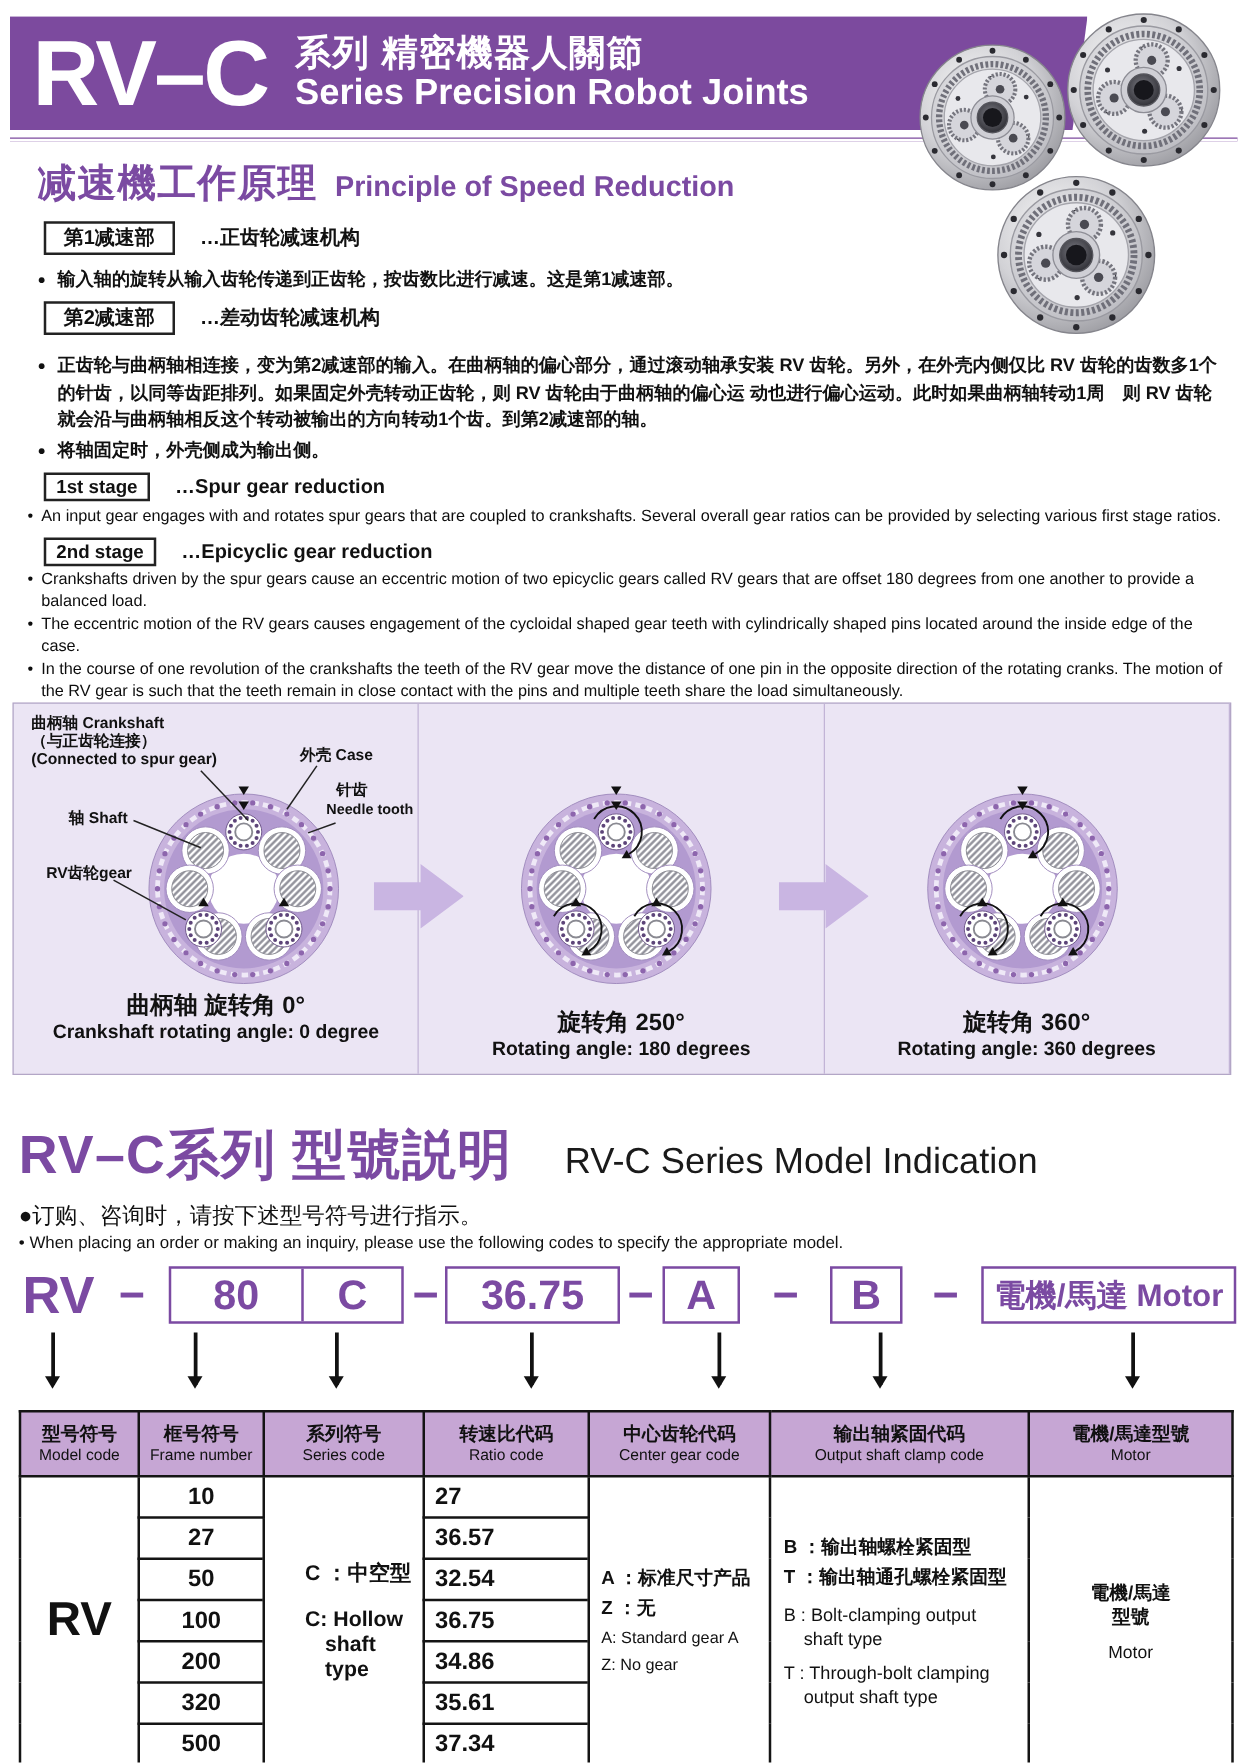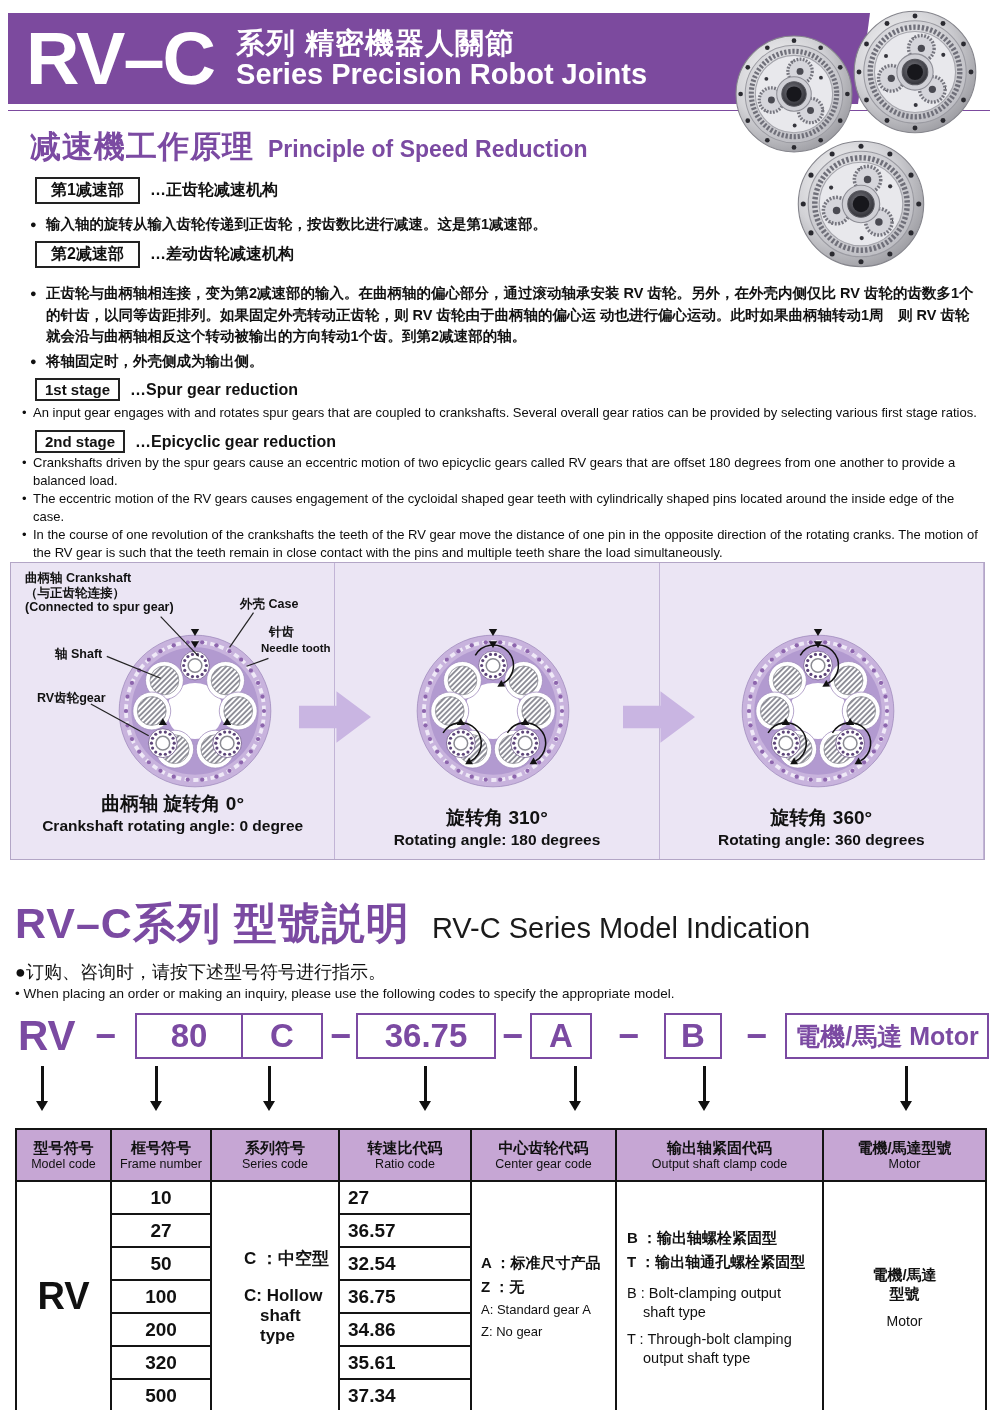--- a/index.html
+++ b/index.html
@@ -21,24 +21,24 @@
   .product2{left:851px;top:8px;width:128px;height:128px;}
   .product3{left:795px;top:138px;width:132px;height:132px;}
 
   
   .sec-title{position:absolute;display:flex;align-items:baseline;gap:14px;white-space:nowrap;}
   .sec1{left:30px;top:126px;}
   .sec1 .zh{color:#7b4aa2;font-size:31px;font-weight:bold;letter-spacing:1px;}
   .sec1 .en{color:#7b4aa2;font-size:23px;font-weight:bold;}
   .sec2{left:15px;top:895px;}
   .sec2 .zh{color:#7b4aa2;font-size:43px;font-weight:bold;letter-spacing:1px;}
-  .sec2 .en{color:#1a1a1a;font-size:29px;margin-left:8px;}
+  .sec2 .en{color:#1a1a1a;font-size:29px;margin-left:28px;}
 
   
-  .stage-row{position:absolute;left:35px;display:flex;align-items:center;gap:10px;white-space:nowrap;}
+  .stage-row{position:absolute;left:35px;display:flex;align-items:center;gap:20px;white-space:nowrap;}
   .stage-box{border:2px solid #222;padding:1px 14px;font-size:16px;font-weight:bold;background:#fff;}
   .stage-desc{font-size:16px;font-weight:bold;}
   .stage-row.en .stage-box{font-size:15px;padding:1px 8px;}
   .stage-row.en .stage-desc{font-size:16px;}
   .cn-bullet{position:absolute;left:30px;width:952px;font-size:14.5px;font-weight:600;line-height:21.5px;padding-left:16px;box-sizing:border-box;}
   .cn-bullet .dot{position:absolute;left:0;top:0;font-size:11px;line-height:21.5px;}
   .en-bullet{position:relative;width:965px;font-size:13px;line-height:17.6px;padding-left:11px;box-sizing:border-box;margin:0 0 1px 0;color:#0d0d0d;}
   .en-bullet .dot{position:absolute;left:0;top:0;font-size:13px;}
   .en-bullets{position:absolute;left:22px;top:454px;}
   .en-single{position:absolute;left:22px;}
@@ -511,21 +511,21 @@
           <circle cx="86.92594015668814" cy="150.69893463417242" r="2.1" fill="#5d4579"></circle>
           <circle cx="91.08812614734343" cy="155.91815078442949" r="2.1" fill="#5d4579"></circle>
           <circle cx="77.57359312880715" cy="162.42640687119285" r="9" fill="#ffffff" stroke="#8a8a92" stroke-width="2"></circle>
           <path d="M 54.1909072266273 148.92640687119285 A 27 27 0 1 1 91.07359312880715 185.8090927733727" fill="none" stroke="#111" stroke-width="2"></path>
           <polygon points="83.2793644947472,190.3090927733727 93.57359312880715,190.13921979229488 88.57359312880715,181.4789657544505" fill="#111"></polygon>
           <polygon points="72.07359312880715,138.42640687119285 83.07359312880715,138.42640687119285 77.57359312880715,129.42640687119285" fill="#111"></polygon>
           <polygon points="114.5,12 125.5,12 120,21" fill="#111"></polygon>
           <polygon points="114.5,28 125.5,28 120,37" fill="#111"></polygon>
         </svg>
       <div class="caption">
-        <div class="zh">旋转角 310°</div>
+        <div class="zh">旋转角 250°</div>
         <div class="en">Rotating angle: 180 degrees</div>
       </div>
     </div>
     <div class="panel p3">
       <svg class="gearsvg" viewBox="0 0 240 240">
           <circle cx="120" cy="120" r="100" fill="#c8b3dd" stroke="#9f8abc" stroke-width="1"></circle>
           <circle cx="120" cy="120" r="91" fill="none" stroke="#efe9f7" stroke-width="5" stroke-dasharray="7 4.5"></circle>
           <circle cx="211" cy="120" r="2.8" fill="#8d65ad"></circle>
           <circle cx="209.01143166677633" cy="138.9199638644161" r="2.8" fill="#8d65ad"></circle>
           <circle cx="203.13263664547668" cy="157.01303451989781" r="2.8" fill="#8d65ad"></circle>

